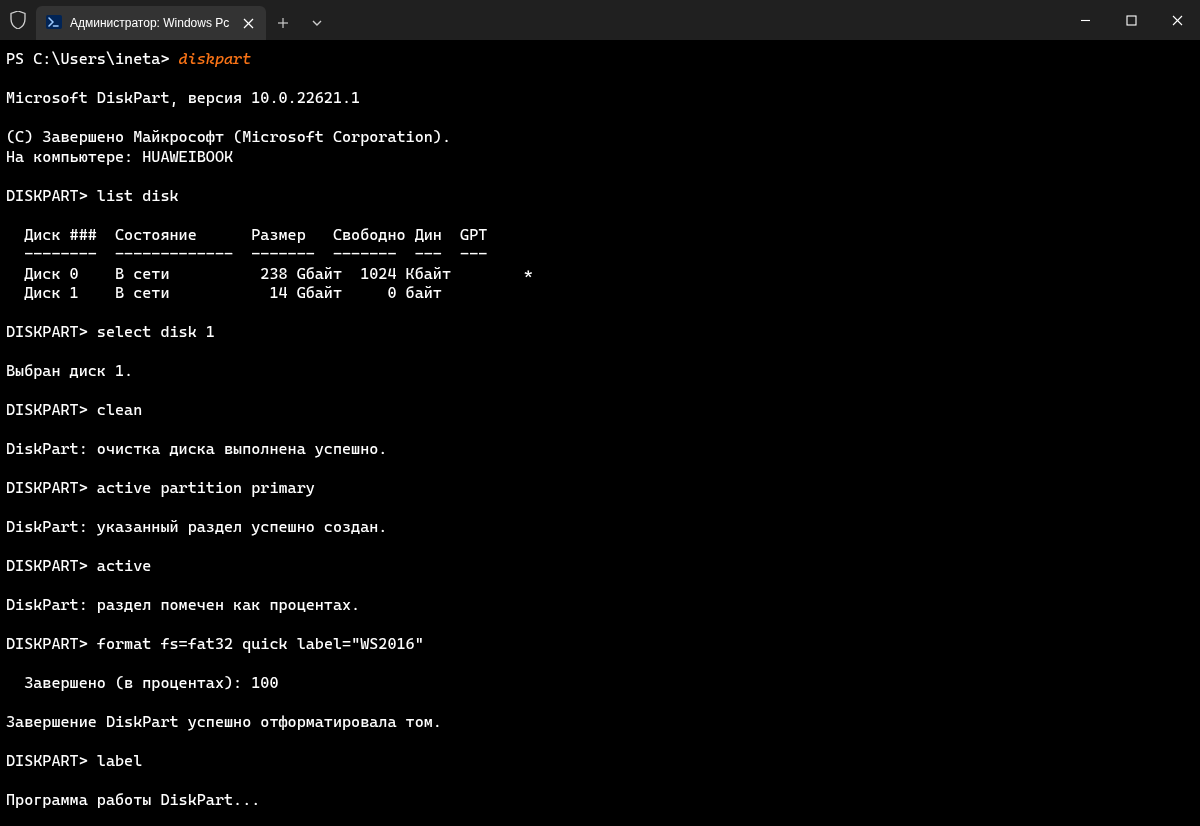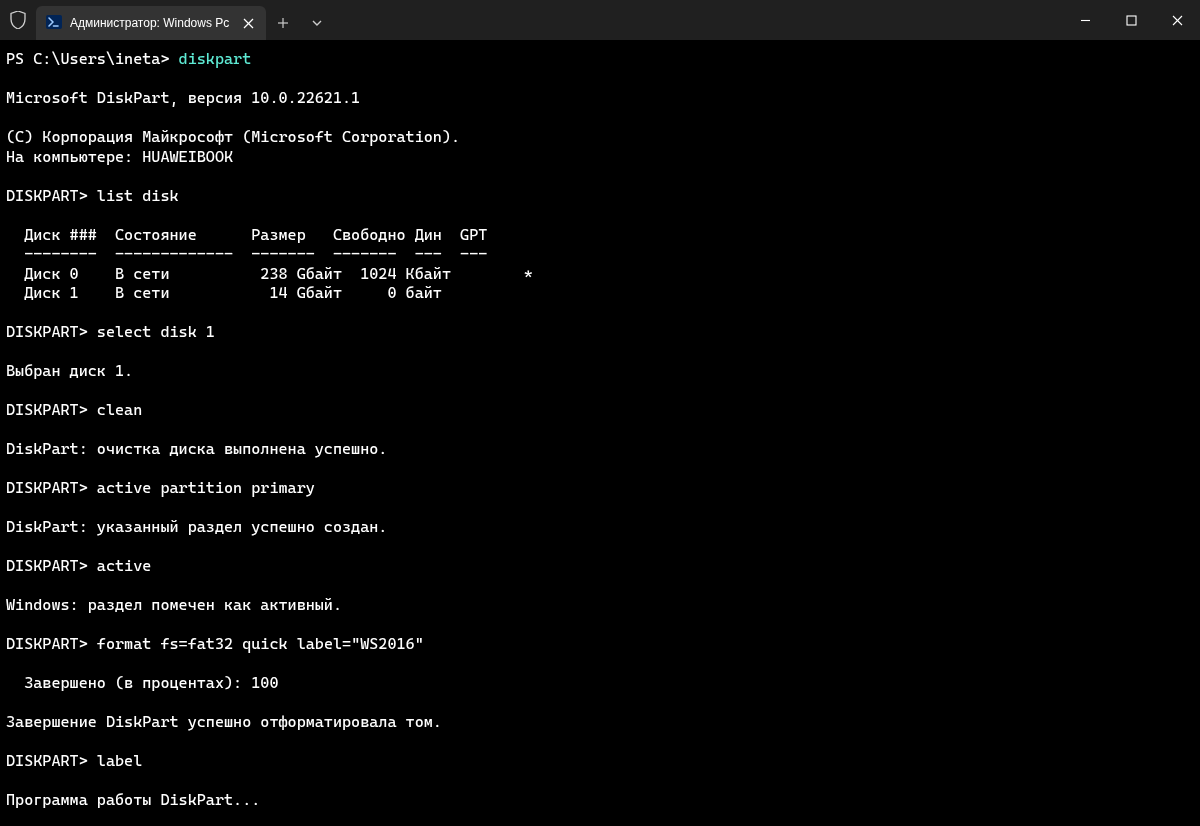--- a/index.html
+++ b/index.html
@@ -84,21 +84,21 @@
   .terminal {
     background: #000000;
     color: #ffffff;
     padding: 10px 6px;
     height: calc(826px - 40px);
     font-size: 15.5px;
     line-height: 19.5px;
     white-space: pre;
     font-family: "Cascadia Mono", Consolas, "Courier New", monospace;
   }
-  .hl-yellow { color: #5eead4; }
+  .hl-yellow { color: #f97316; font-style: italic; }
 </style>
 </head>
 <body>
 
 <div class="titlebar">
   <div class="titlebar-left">
     <div class="shield-wrap">
       <svg width="16" height="18" viewBox="0 0 16 18">
         <path d="M8 0 L15 2.5 V8 C15 13 11.5 16.5 8 18 C4.5 16.5 1 13 1 8 V2.5 Z" fill="none" stroke="#d0d0d0" stroke-width="1.3"></path>
       </svg>
@@ -148,21 +148,21 @@
         <line x1="10" y1="1" x2="1" y2="10" stroke="#ffffff" stroke-width="1.1"></line>
       </svg>
     </div>
   </div>
 </div>
 
 <div class="terminal"><span>PS C:\Users\ineta&gt; </span><span class="hl-yellow">diskpart</span>
 <span></span>
 <span>Microsoft DiskPart, версия 10.0.22621.1</span>
 <span></span>
-<span>(C) Корпорация Майкрософт (Microsoft Corporation).</span>
+<span>(C) Завершено Майкрософт (Microsoft Corporation).</span>
 <span>На компьютере: HUAWEIBOOK</span>
 <span></span>
 <span>DISKPART&gt; </span><span>list disk</span>
 <span></span>
 <span>  Диск ###  Состояние      Размер   Свободно Дин  GPT</span>
 <span>  --------  -------------  -------  -------  ---  ---</span>
 <span>  Диск 0    В сети          238 Gбайт  1024 Кбайт        *</span>
 <span>  Диск 1    В сети           14 Gбайт     0 байт</span>
 <span></span>
 <span>DISKPART&gt; </span><span>select disk 1</span>
@@ -172,21 +172,21 @@
 <span>DISKPART&gt; </span><span>clean</span>
 <span></span>
 <span>DiskPart: очистка диска выполнена успешно.</span>
 <span></span>
 <span>DISKPART&gt; </span><span>active partition primary</span>
 <span></span>
 <span>DiskPart: указанный раздел успешно создан.</span>
 <span></span>
 <span>DISKPART&gt; </span><span>active</span>
 <span></span>
-<span>Windows: раздел помечен как активный.</span>
+<span>DiskPart: раздел помечен как процентах.</span>
 <span></span>
 <span>DISKPART&gt; </span><span>format fs=fat32 quick label="WS2016"</span>
 <span></span>
 <span>  Завершено (в процентах): 100</span>
 <span></span>
 <span>Завершение DiskPart успешно отформатировала том.</span>
 <span></span>
 <span>DISKPART&gt; </span><span>label</span>
 <span></span>
 <span>Программа работы DiskPart...</span></div>

